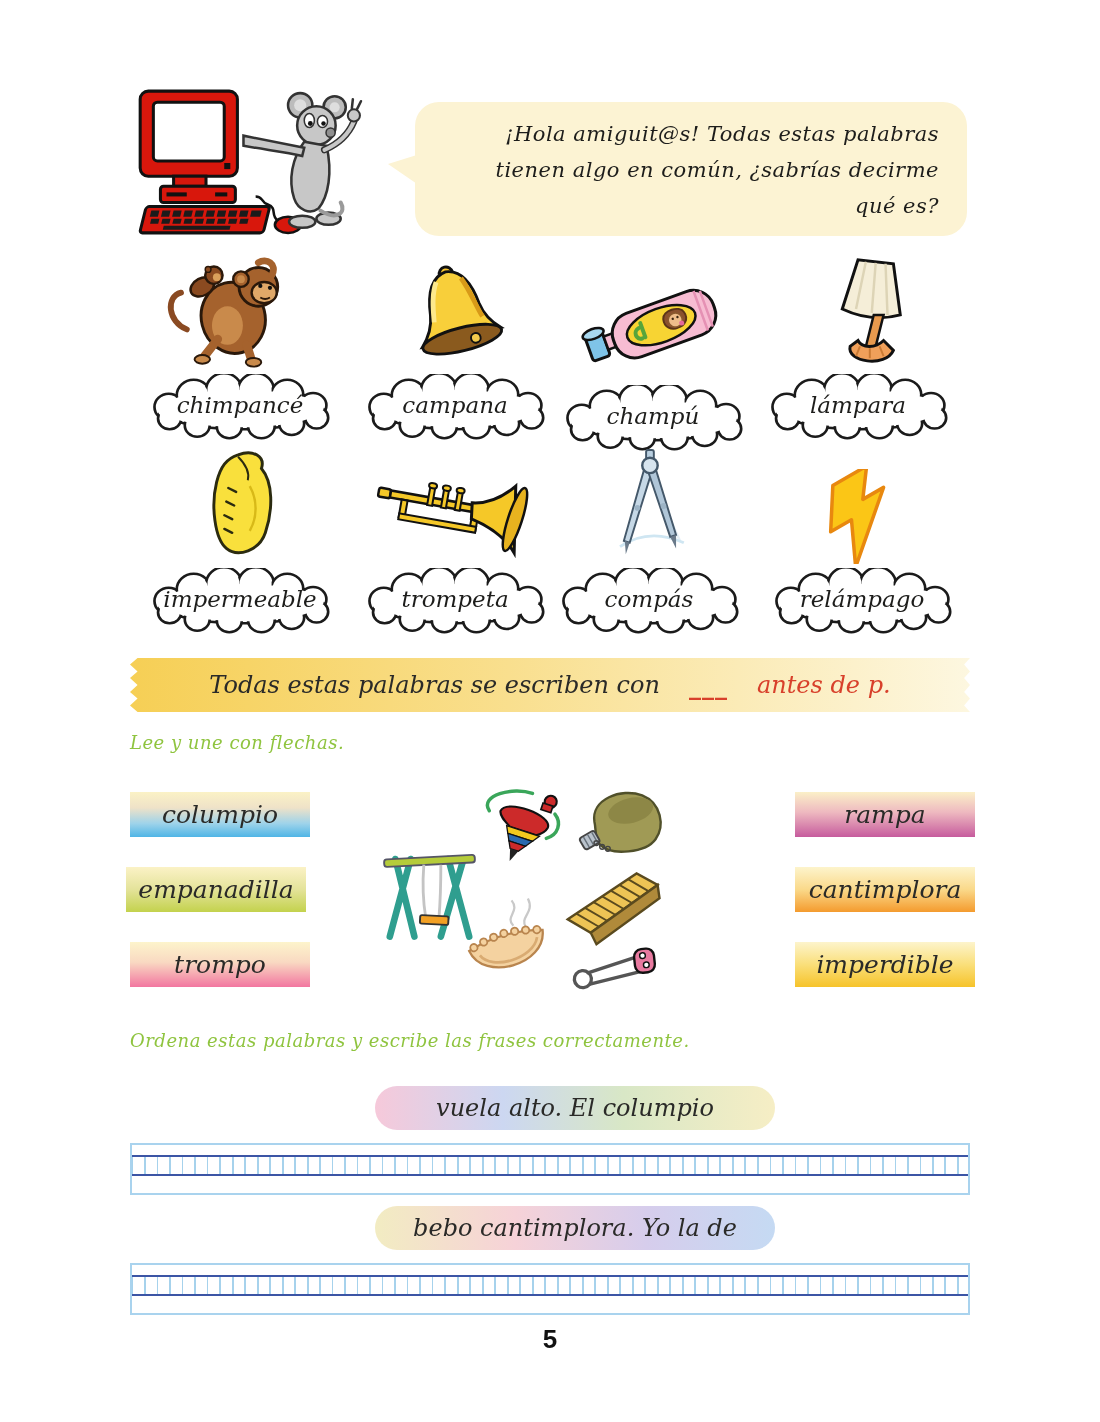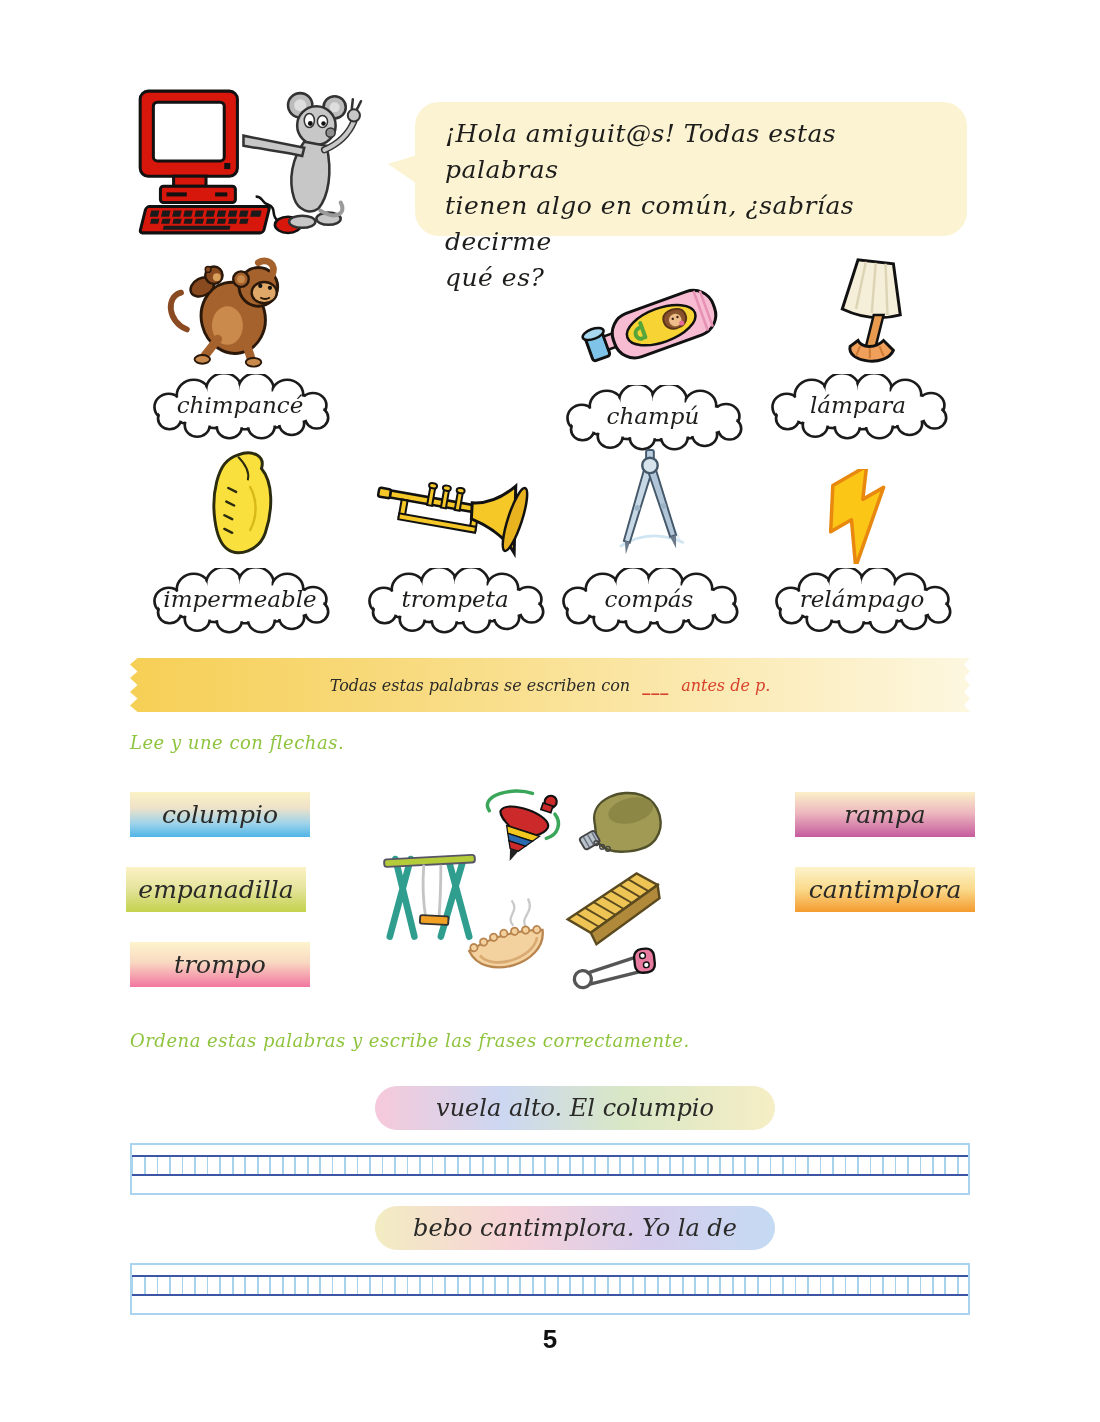--- a/index.html
+++ b/index.html
@@ -15,38 +15,38 @@
   .illus { position:absolute; left:126px; top:84px; width:238px; height:156px; }
   .bubble {
     position:absolute; left:415px; top:102px; width:552px; height:134px;
     background:#fcf3d3; border-radius:24px; padding:14px 28px 0 30px;
   }
   .bubble::before {
     content:""; position:absolute; left:-27px; top:52px;
     border-top:10px solid transparent; border-bottom:22px solid transparent;
     border-right:32px solid #fcf3d3;
   }
-  .bline { display:block; font-size:25px; line-height:36px; letter-spacing:.5px; }
+  .bline { display:block; font-size:21px; line-height:36px; letter-spacing:.5px;text-align:right; }
 
   
   .cell { position:absolute; width:210px; height:190px; }
   .img-wrap { position:absolute; left:0; top:0; width:210px; height:118px;
               display:flex; align-items:flex-end; justify-content:center; }
   .cloud { position:absolute; left:7px; top:122px; width:196px; height:66px; }
   .cloud-svg { position:absolute; left:0; top:0; width:196px; height:66px; }
   .cloud-word { position:absolute; left:0; top:0; width:196px; height:62px;
     display:flex; align-items:center; justify-content:center;
     font-size:23px; font-style:italic; color:#1d1d1b; }
 
   
   .banner {
     position:absolute; left:130px; top:658px; width:840px; height:54px;
     background:linear-gradient(90deg,#f6cf55 0%,#f9df8e 45%,#fdf7e0 100%);
-    display:flex; align-items:center; justify-content:center; gap:12px;
-    font-size:16px; font-style:italic;
+    display:flex; align-items:center; justify-content:center; gap:29px;
+    font-size:24px; font-style:italic;
     clip-path:polygon(0.9% 0%,100% 0%,99.3% 12%,100% 25%,99.3% 37%,100% 50%,99.3% 63%,100% 75%,99.3% 88%,100% 100%,0.9% 100%,0% 88%,0.9% 75%,0% 63%,0.9% 50%,0% 37%,0.9% 25%,0% 12%);
   }
   .banner .black { color:#2a2a28; }
   .banner .red { color:#d8402b; }
   .banner .blank { color:#d8402b; letter-spacing:1px; font-weight:bold;text-align:right; }
 
   .instr { position:absolute; left:130px; font-size:18px; font-style:italic;
            color:#8fc43f; letter-spacing:.5px; }
 
   
@@ -211,20 +211,40 @@
       </svg>
     </div>
     <div class="cloud">
       <svg class="cloud-svg" viewBox="0 0 220 80" preserveAspectRatio="none">
           <use href="#cloudshape"></use>
         </svg>
       <span class="cloud-word">chimpancé</span>
     </div>
   </div>
 
+  <div class="cell" style="left:350px;top:252px">
+    <div class="img-wrap">
+      <svg viewBox="0 0 140 115" width="135" height="111">
+        <g transform="rotate(-14 70 55)">
+          <circle cx="70" cy="14" r="7" fill="#f6c430" stroke="#111" stroke-width="3"></circle>
+          <path d="M70,12 C52,14 46,34 44,52 C42,66 34,76 28,82 L112,82 C106,76 98,66 96,52 C94,34 88,14 70,12 Z" fill="#f8cf3a" stroke="#111" stroke-width="3"></path>
+          <path d="M58,20 C50,32 48,48 46,60" fill="none" stroke="#fde98c" stroke-width="5"></path>
+          <path d="M84,22 C90,36 92,54 96,66" fill="none" stroke="#d89a18" stroke-width="5"></path>
+          <ellipse cx="70" cy="84" rx="42" ry="12" fill="#8a5a1e" stroke="#111" stroke-width="3"></ellipse>
+          <circle cx="84" cy="86" r="5" fill="#f2c94c" stroke="#111" stroke-width="2"></circle>
+        </g>
+      </svg>
+    </div>
+    <div class="cloud">
+      <svg class="cloud-svg" viewBox="0 0 220 80" preserveAspectRatio="none">
+          <use href="#cloudshape"></use>
+        </svg>
+      <span class="cloud-word">campana</span>
+    </div>
+  </div>
 
   <div class="cell" style="left:548px;top:263px">
     <div class="img-wrap">
       <svg viewBox="0 0 160 110" width="160" height="110">
         <g transform="rotate(-20 80 55)">
           <rect x="12" y="42" width="18" height="26" rx="3" fill="#7fc4e8" stroke="#111" stroke-width="3"></rect>
           <ellipse cx="21" cy="42" rx="11" ry="5" fill="#a8d8ef" stroke="#111" stroke-width="2.5"></ellipse>
           <rect x="30" y="48" width="10" height="14" fill="#f7bcd2" stroke="#111" stroke-width="2.5"></rect>
           <rect x="38" y="34" width="106" height="46" rx="21" fill="#f7bcd2" stroke="#111" stroke-width="3"></rect>
           <path d="M136,38 L136,76 M130,36 L130,78" stroke="#e591b4" stroke-width="2.5"></path>
@@ -355,20 +375,21 @@
   </div>
 
   <div class="instr" style="top:732px">Lee y une con flechas.</div>
 
   <div class="match-bar bar-columpio" style="left:130px;top:792px">columpio</div>
   <div class="match-bar bar-empanadilla" style="left:126px;top:867px">empanadilla</div>
   <div class="match-bar bar-trompo" style="left:130px;top:942px">trompo</div>
 
   <div class="match-bar bar-rampa" style="left:795px;top:792px">rampa</div>
   <div class="match-bar bar-cantimplora" style="left:795px;top:867px">cantimplora</div>
+  <div class="match-bar bar-imperdible" style="left:795px;top:942px">imperdible</div>
 
   <div class="mid-images">
     <div style="left:100px;top:12px">
       <svg viewBox="0 0 110 100" width="95" height="88">
         <path d="M20,30 C8,12 48,2 70,10" fill="none" stroke="#3aa65a" stroke-width="4" stroke-linecap="round"></path>
         <path d="M86,62 C100,58 104,44 96,34" fill="none" stroke="#3aa65a" stroke-width="4" stroke-linecap="round"></path>
         <g transform="rotate(18 55 50)">
           <circle cx="80" cy="10" r="7" fill="#cc2a2a" stroke="#111" stroke-width="2.5"></circle>
           <rect x="72" y="14" width="12" height="8" fill="#cc2a2a" stroke="#111" stroke-width="2"></rect>
           <path d="M28,38 C30,22 88,24 86,40 C85,45 81,49 76,52 L44,52 C37,48 29,44 28,38 Z" fill="#cc2a2a" stroke="#111" stroke-width="2.5"></path>

